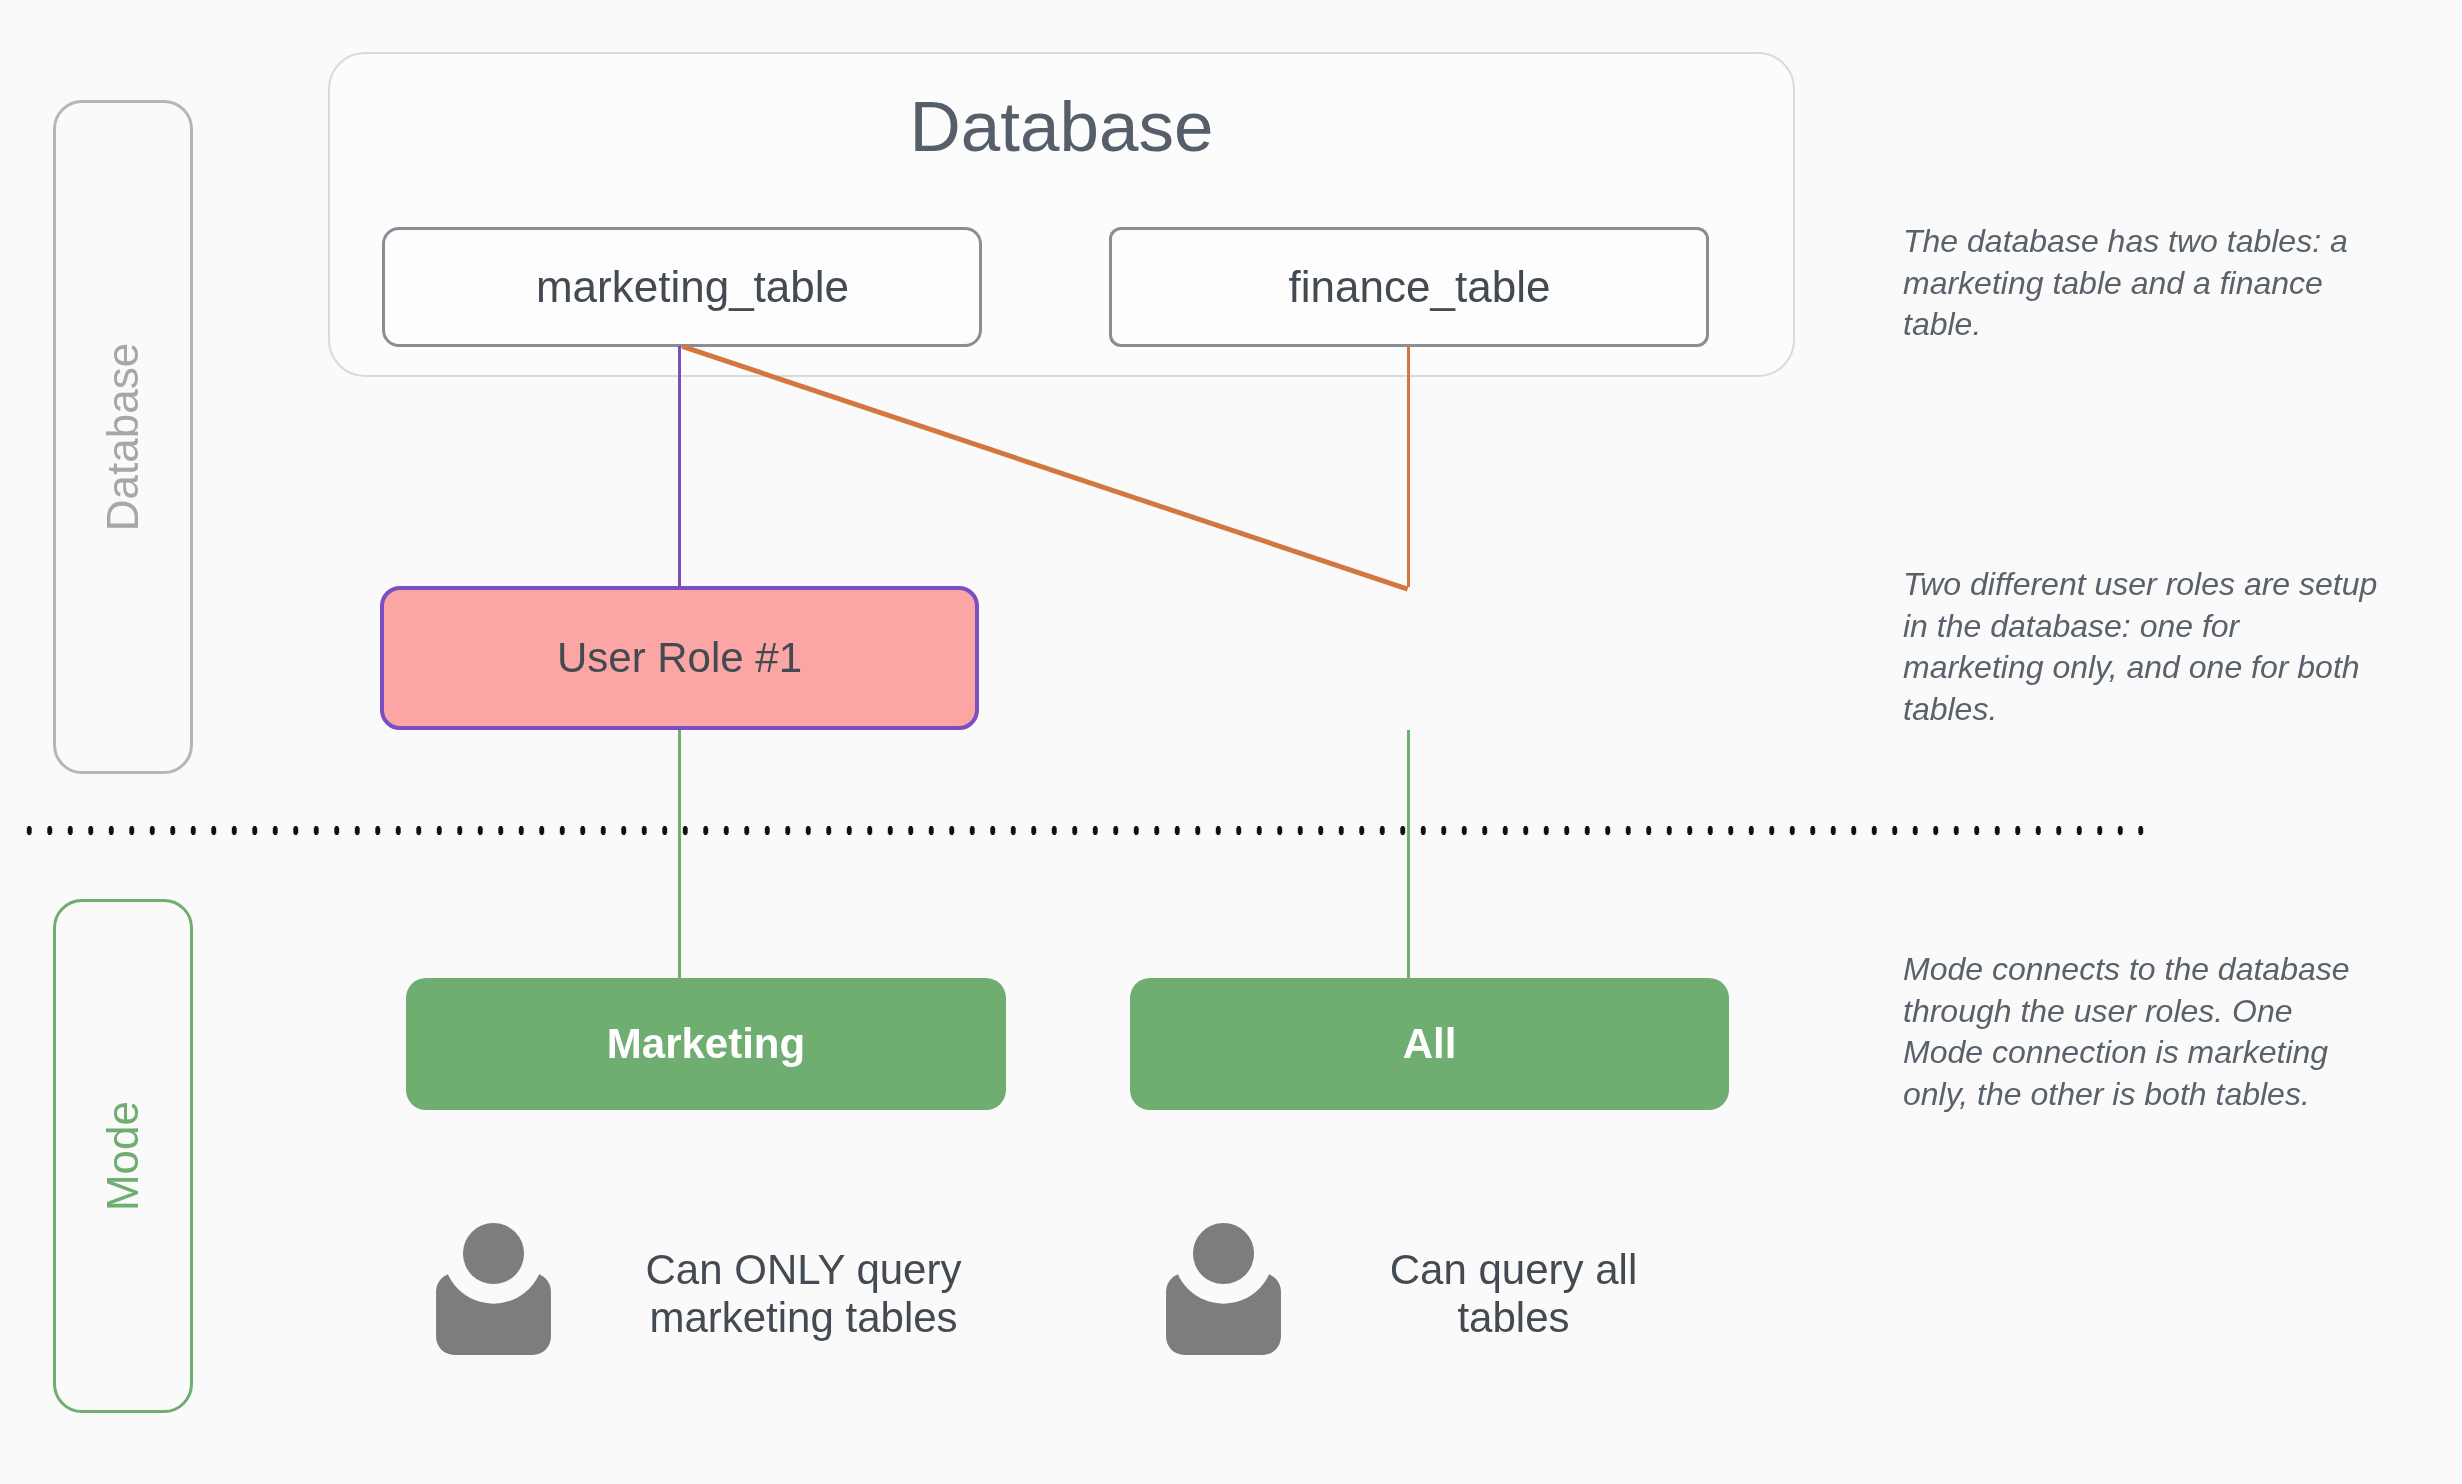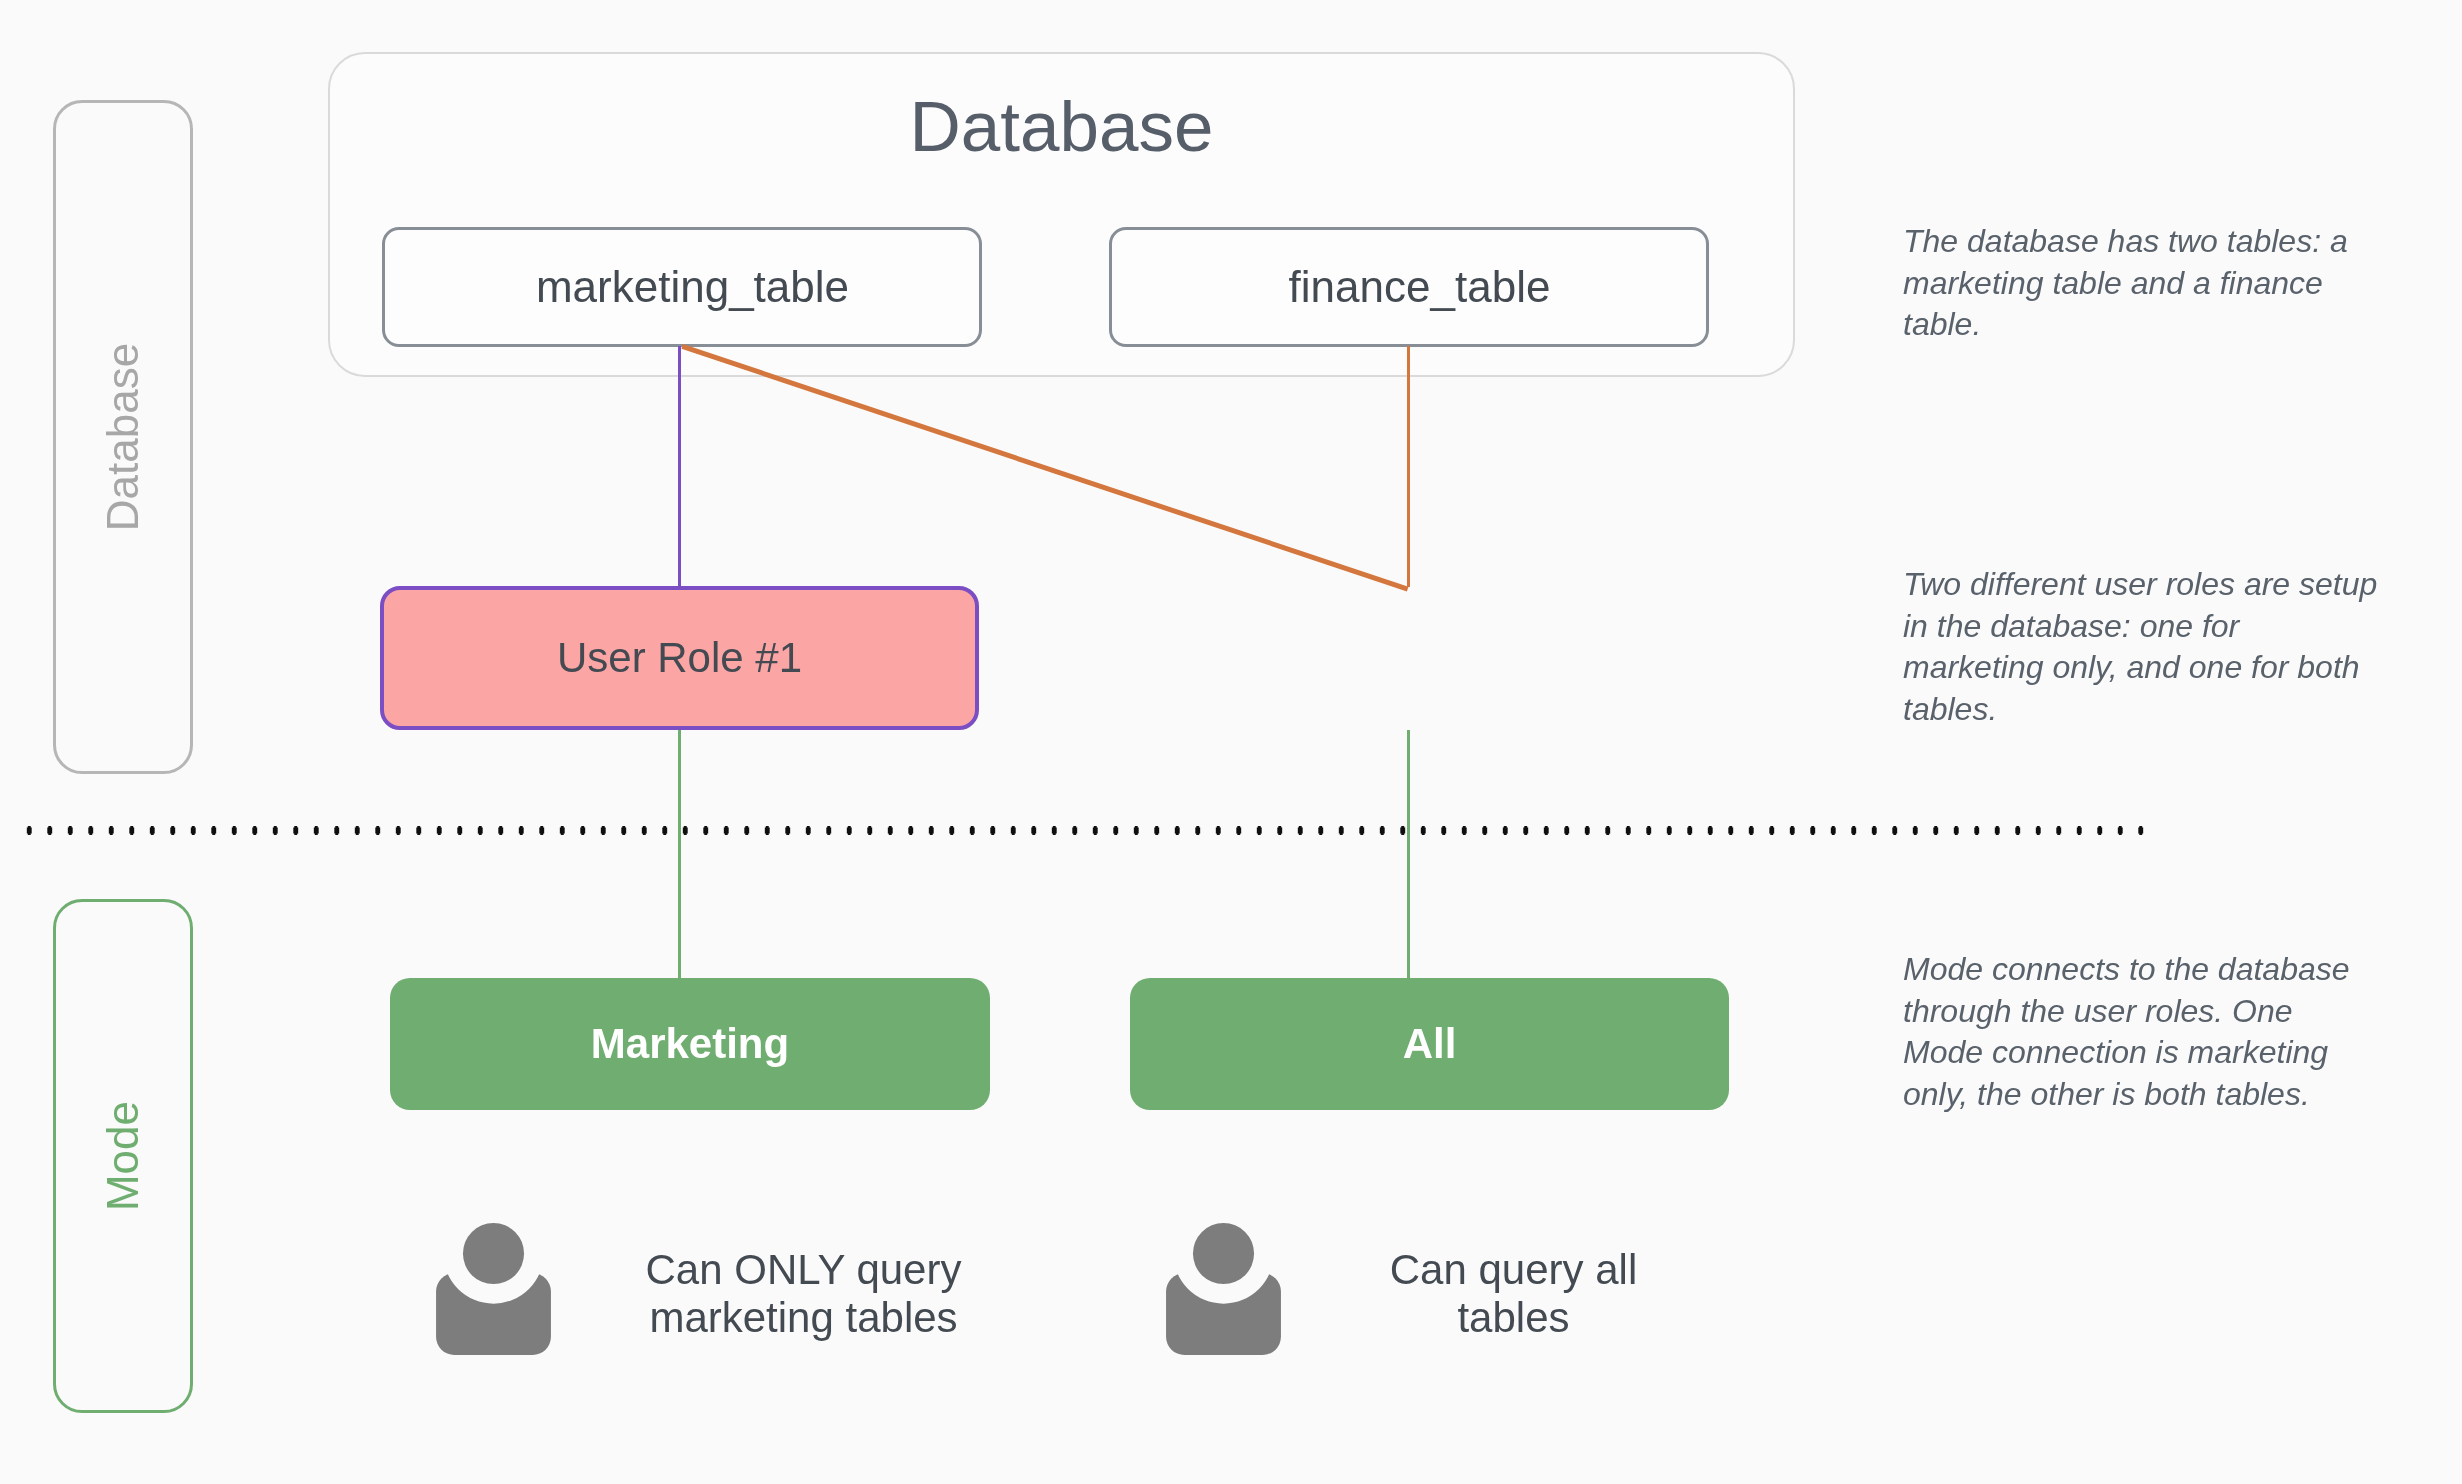--- a/index.html
+++ b/index.html
@@ -41,21 +41,21 @@
     background: #fdfdfd;
     border: 3.3px solid #888e96;
     border-radius: 17px;
     box-sizing: border-box;
     display: flex; align-items: center; justify-content: center;
     font-size: 44px;
     color: #434a52;
     padding-left: 21px;
   }
   .table-box.marketing { left: 382px; top: 227px; }
-  .table-box.finance   { left: 1109px; top: 227px; }
+  .table-box.finance   { left: 1109px; top: 227px; border-radius: 12px; }
 
   
   .side-tab {
     position: absolute;
     left: 53px; width: 140px;
     border-radius: 29px;
     box-sizing: border-box;
     background: transparent;
   }
   .side-tab.database { top: 100px; height: 674px; border: 3.3px solid #b6b6b6; }
@@ -112,21 +112,21 @@
   .mode-btn {
     position: absolute;
     height: 132px;
     background: #6fae70;
     border-radius: 20px;
     display: flex; align-items: center; justify-content: center;
     font-size: 42px;
     font-weight: bold;
     color: #ffffff;
   }
-  .mode-btn.marketing { left: 390px;  top: 978px; width: 600px; }
+  .mode-btn.marketing { left: 406px;  top: 978px; width: 600px; }
   .mode-btn.all       { left: 1130px; top: 978px; width: 599px; }
 
   
   .person-icon { position: absolute; width: 123px; height: 132px; }
   .person-icon.p1 { left: 432px;  top: 1223px; }
   .person-icon.p2 { left: 1162px; top: 1223px; }
   .person-icon svg { width: 100%; height: 100%; display: block; }
 
   
   .caption {

